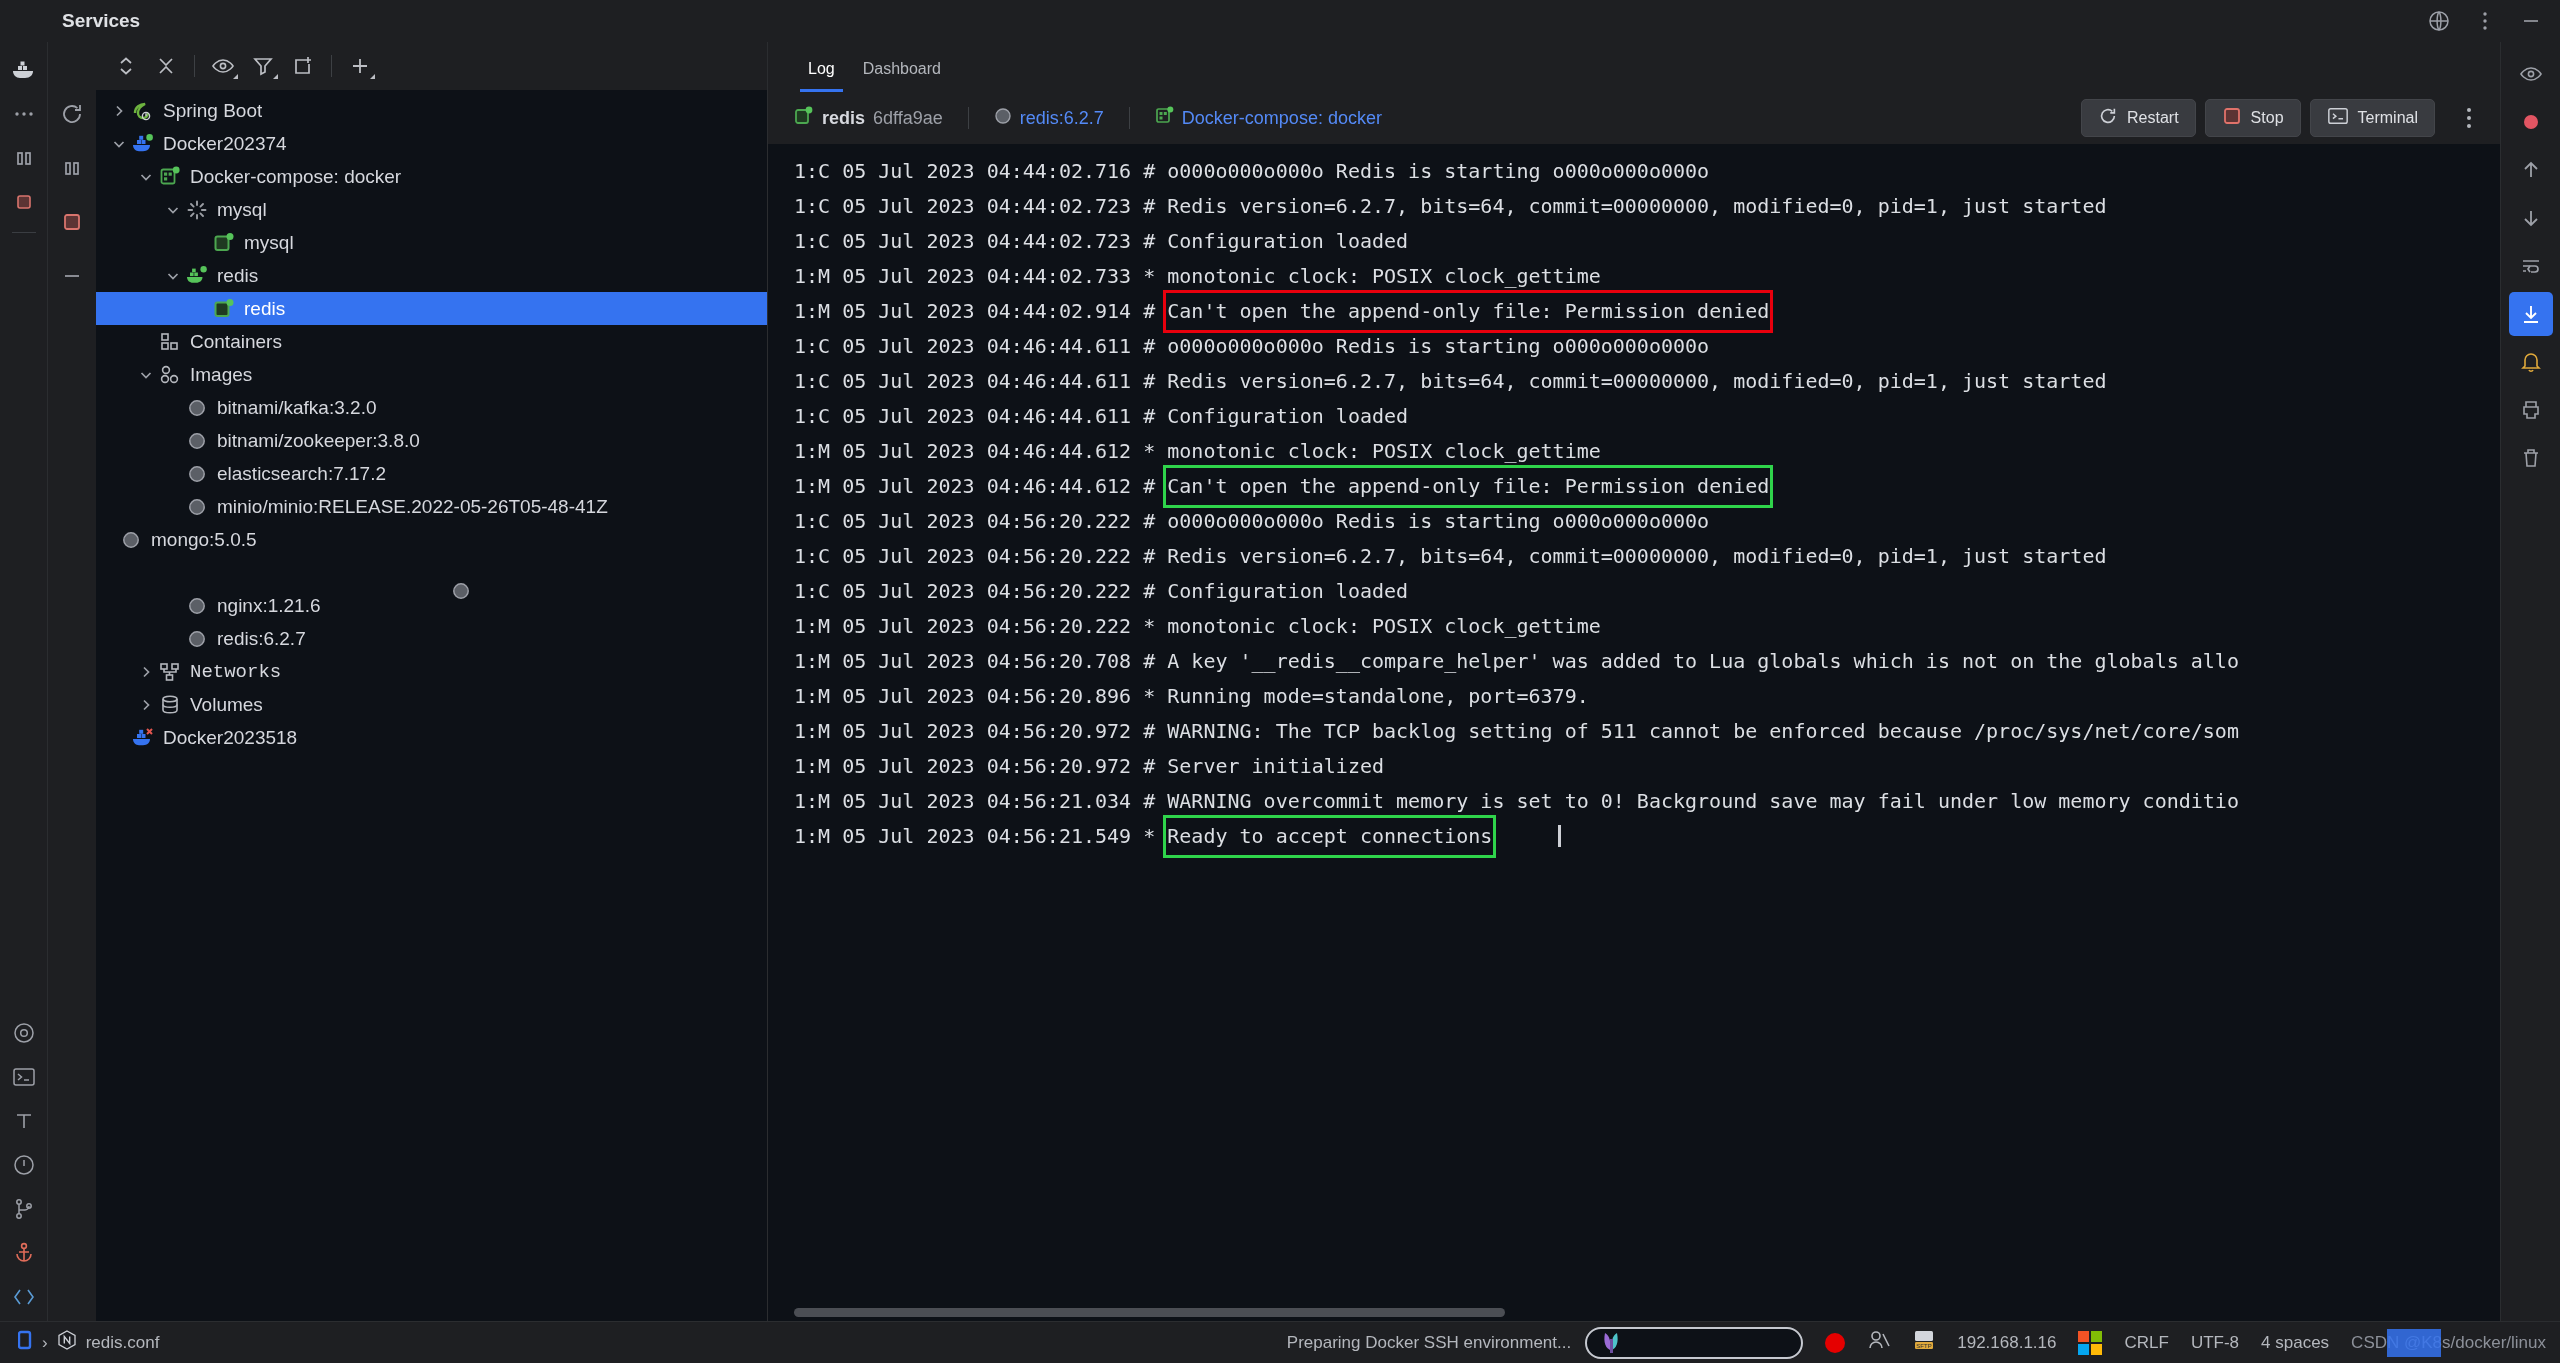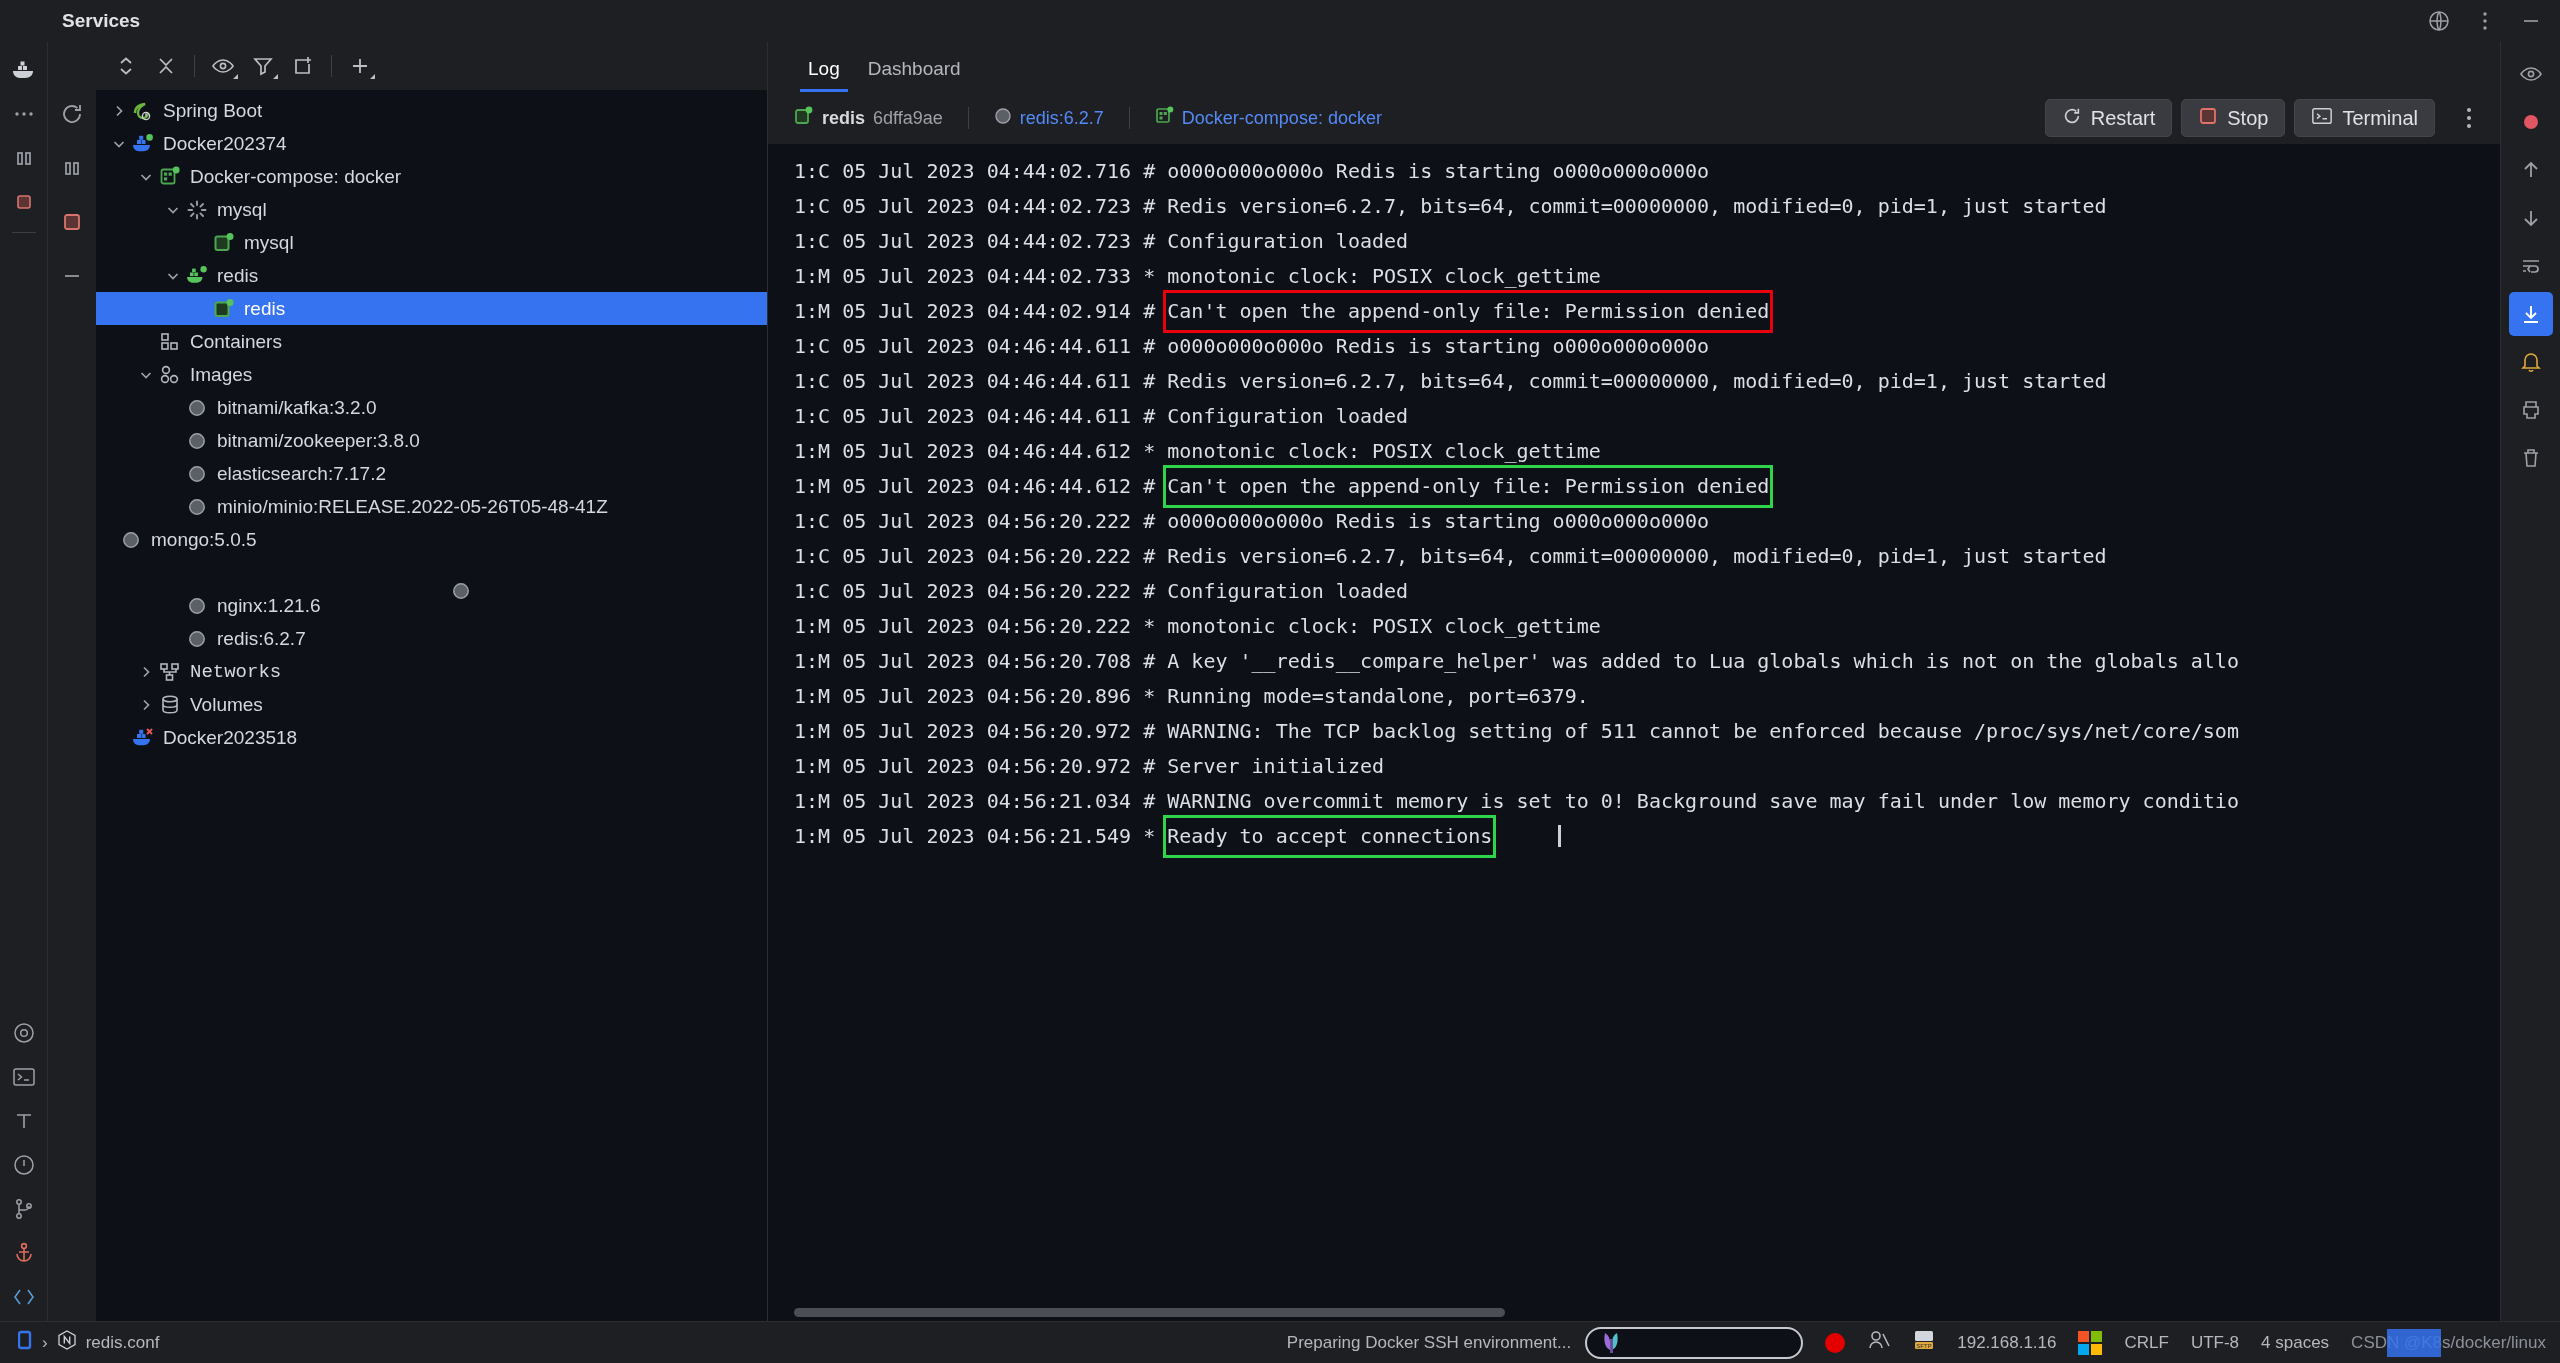--- a/index.html
+++ b/index.html
@@ -114,21 +114,21 @@
     display: flex; flex-direction: column;
   }
   .tabs {
     height: 50px; flex: 0 0 50px;
     background: #1e1f22;
     display: flex; align-items: flex-end; padding-left: 26px;
   }
   .tab {
     height: 46px; padding: 0 14px;
     display: flex; align-items: center;
-    font-size: 19px; color: #b4b7bd;
+    font-size: 16px; color: #b4b7bd;
     position: relative;
   }
   .tab.active { color: #ffffff; }
   .tab.active::after {
     content: ""; position: absolute; left: 6px; right: 6px; bottom: 0;
     height: 3px; background: #3573f0;
   }
 
   .logheader {
     height: 52px; flex: 0 0 52px;
@@ -140,21 +140,21 @@
   .crumb-sep { width: 1px; height: 22px; background: #3d4044; margin: 0 17px; }
   .crumb-name { font-weight: bold; color: #d6d8de; }
   .crumb-sub { color: #9da0a8; }
   .crumb-link { color: #548af7; }
 
   .hdr-actions { margin-left: auto; display: flex; align-items: center; gap: 9px; }
   .abtn {
     height: 38px; padding: 0 16px;
     background: #393b40; border: 1px solid #43454a; border-radius: 5px;
     display: flex; align-items: center; gap: 9px;
-    font-size: 20px; color: #dfe1e5;
+    font-size: 16px; color: #dfe1e5;
   }
   .kebab {
     width: 34px; height: 38px; display: flex; flex-direction: column;
     align-items: center; justify-content: center; gap: 4px; margin-left: 8px;
   }
   .kebab i { width: 4px; height: 4px; background: #b4b7bd; border-radius: 50%; display: block; }
 
   
   .logwrap { flex: 1; min-height: 0; position: relative; background: #0d1117; overflow: hidden; }
   .log {

